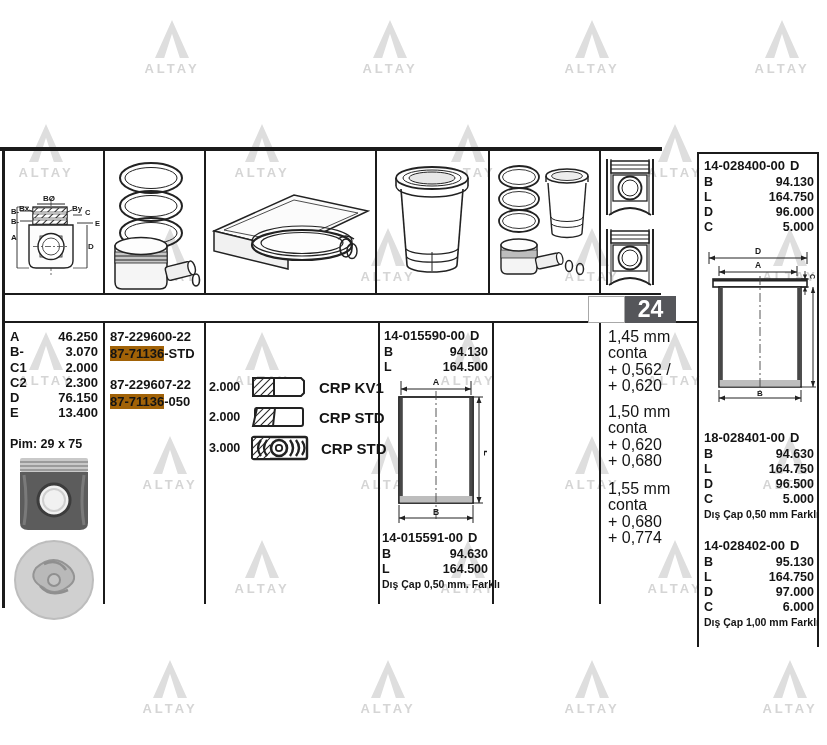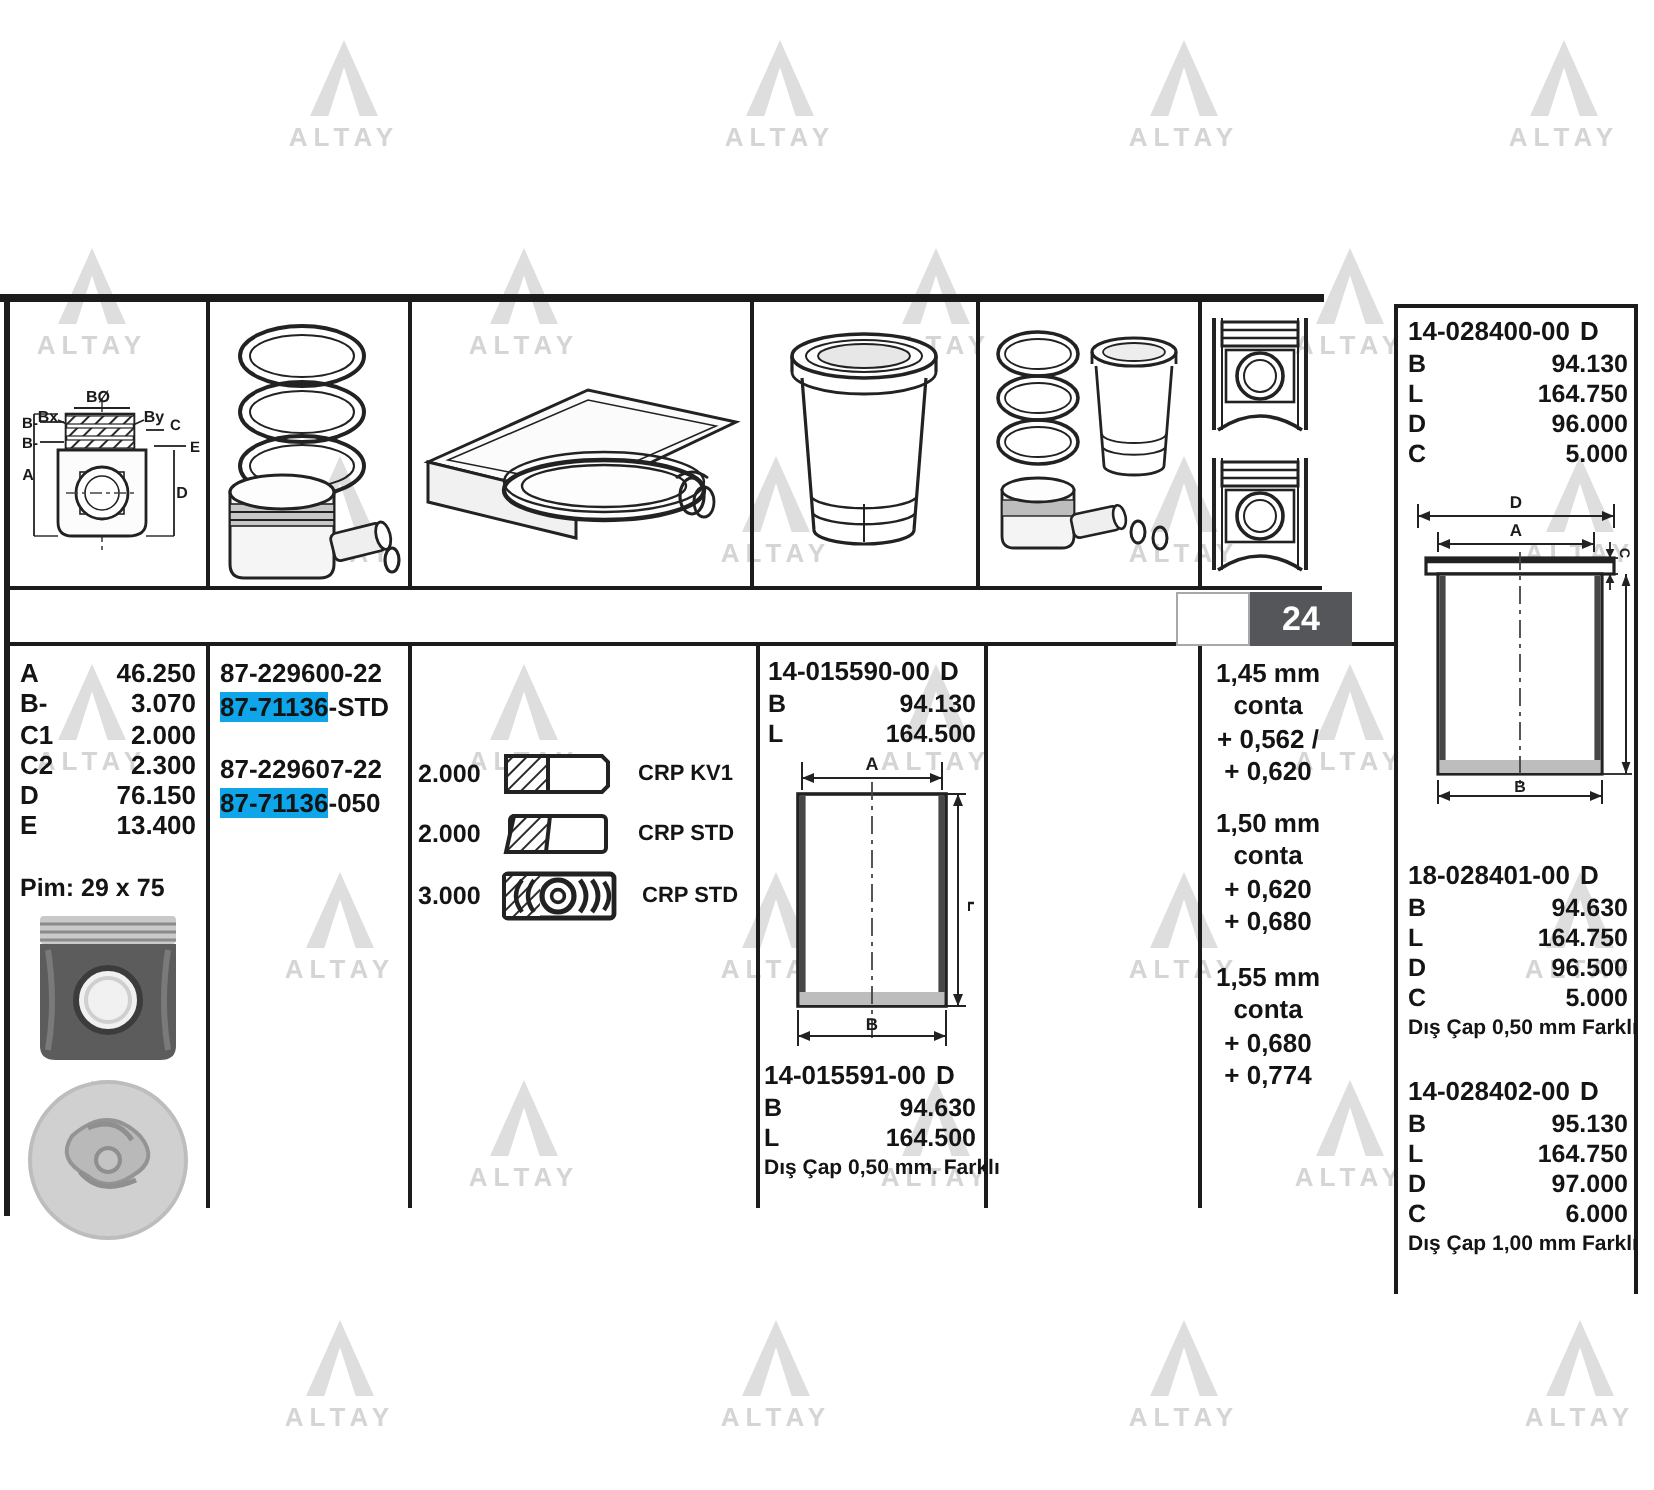--- a/index.html
+++ b/index.html
@@ -11,30 +11,30 @@
           clip-path:polygon(50% 0,100% 100%,73% 100%,50% 36%,27% 100%,0 100%);}
   .wm-tx{margin-top:3px;font-weight:bold;font-size:13px;letter-spacing:3px;color:#d5d5d5;}
   
   .ln{position:absolute;background:#1b1b1b;z-index:2;}
   
   .ct{position:absolute;z-index:3;}
   .code{font-weight:bold;font-size:13px;line-height:16.5px;white-space:nowrap;}
   .code .grade{margin-left:5px;}
   .drow{display:flex;justify-content:space-between;font-weight:bold;font-size:12.5px;line-height:15px;}
   .specrow{display:flex;justify-content:space-between;font-weight:bold;font-size:13px;line-height:15.3px;}
-  .hl{background:#0ea5e9;}
+  .hl{background:#a16207;}
   .note{font-weight:bold;font-size:10.5px;line-height:14px;white-space:nowrap;}
-  .gl{font-weight:bold;font-size:13px;line-height:15.5px;white-space:nowrap;text-align:center;}
+  .gl{font-weight:normal;font-size:16px;line-height:15.5px;white-space:nowrap;}
   .ringrow{display:flex;align-items:center;}
   .ringsize{width:42px;font-weight:bold;font-size:12.5px;}
-  .ringspec{margin-left:12px;font-weight:bold;font-size:11px;white-space:nowrap;}
+  .ringspec{margin-left:12px;font-weight:bold;font-size:15px;white-space:nowrap;}
   .badge{position:absolute;left:588px;top:296px;height:27px;z-index:4;display:flex;}
   .badge-light{width:35px;height:25px;background:#fff;border:1px solid #a8a8a8;}
   .badge-dark{width:51px;height:27px;background:#55565a;color:#fff;font-weight:bold;
-              font-size:17px;line-height:27px;text-align:center;}
+              font-size:23px;line-height:27px;text-align:center;}
   svg{display:block;}
   svg text{font-family:"Liberation Sans",sans-serif;font-weight:bold;fill:#1b1b1b;}
 </style>
 </head>
 <body>
 
 <div class="page">
 
   <svg width="0" height="0" style="position:absolute" aria-hidden="true">
     <defs>

